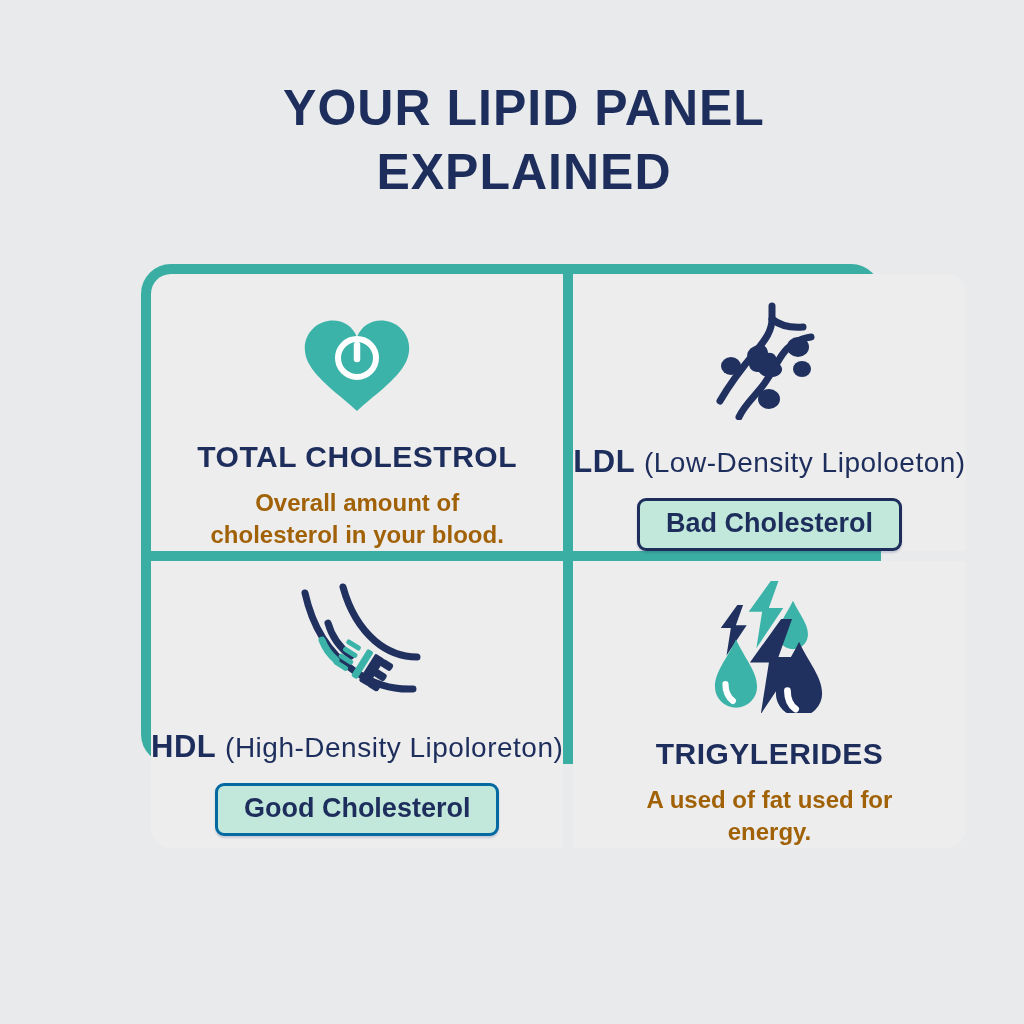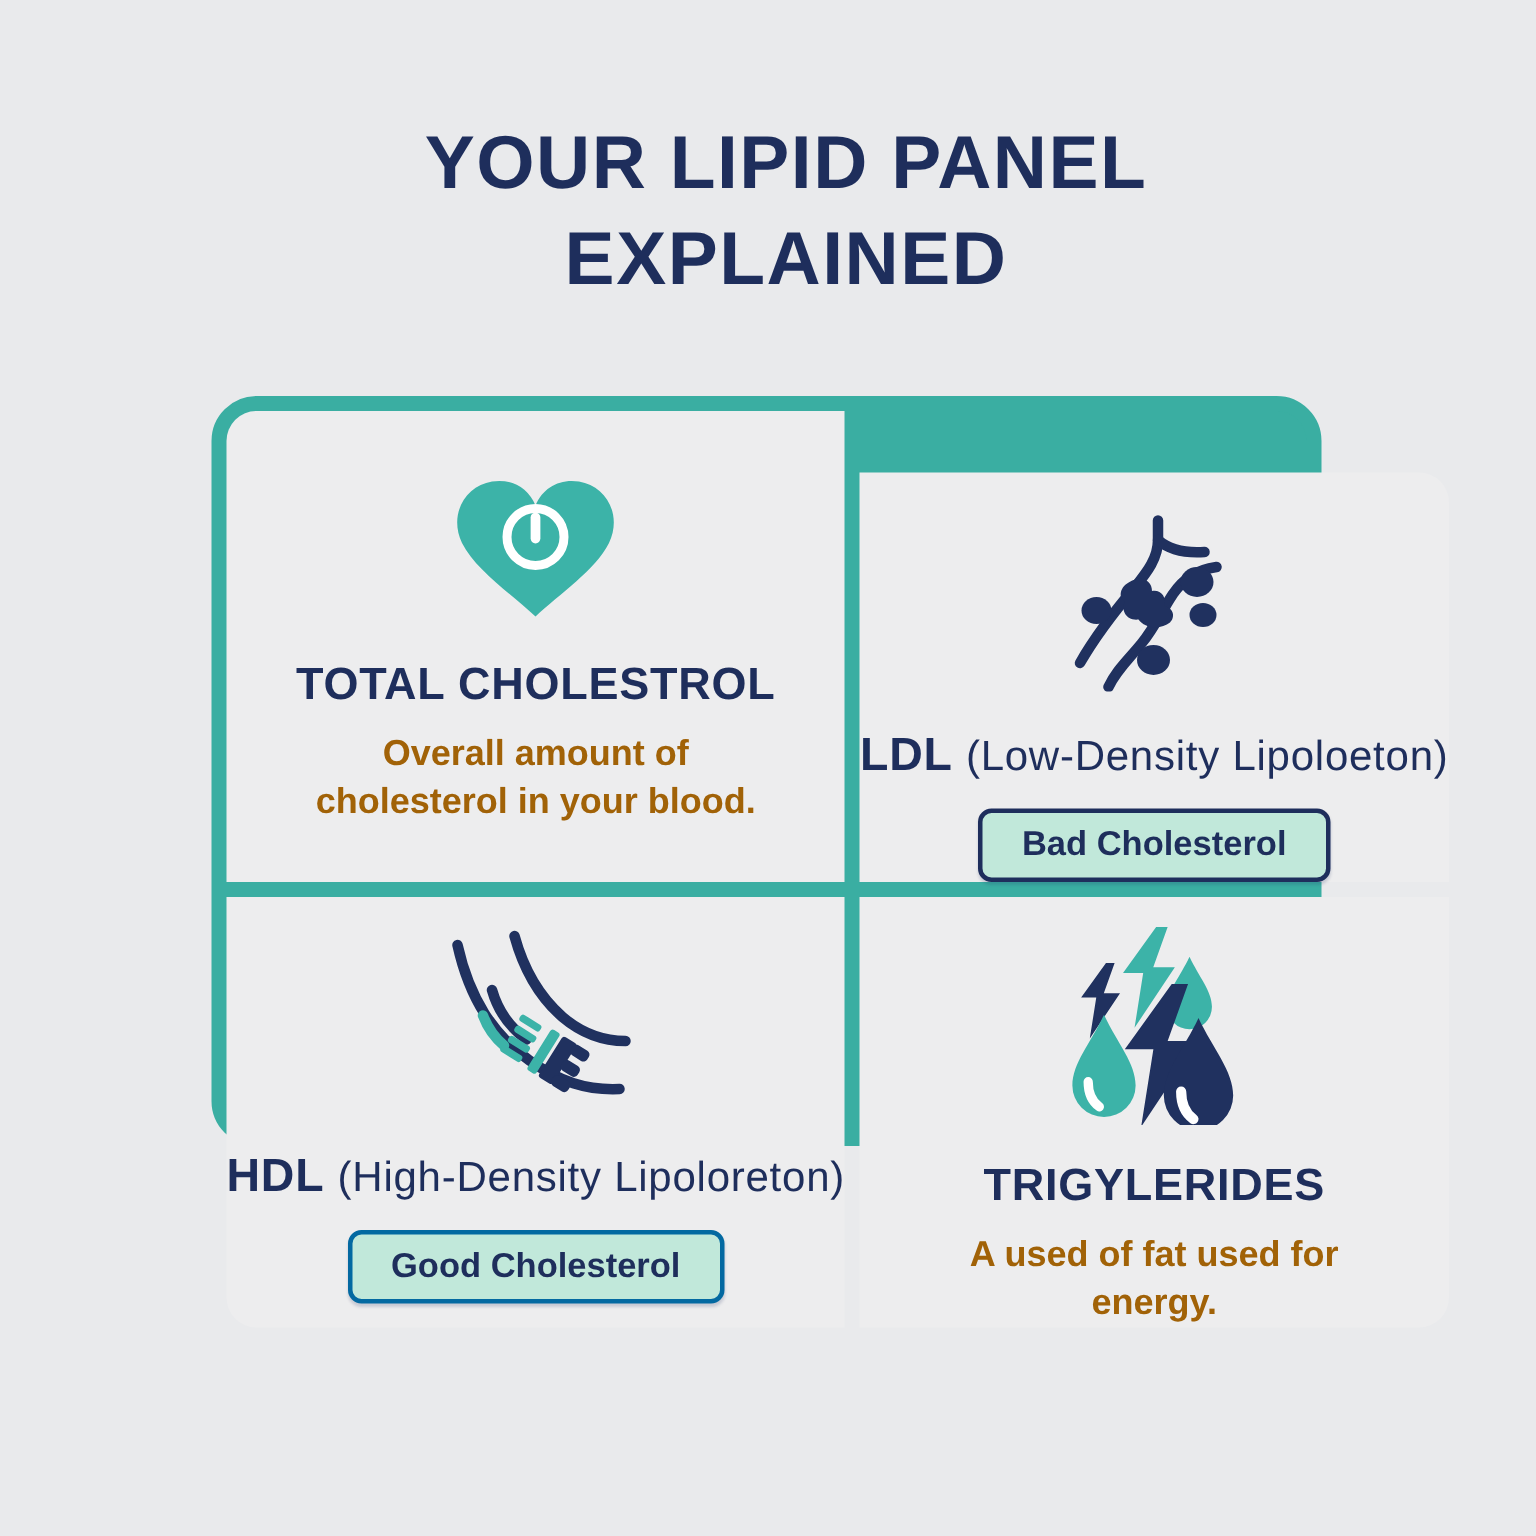--- a/index.html
+++ b/index.html
@@ -38,21 +38,21 @@
     gap: 10px;
   }
   .quad {
     background: #ededee;
     display: flex;
     flex-direction: column;
     align-items: center;
     text-align: center;
   }
   .quad.tl { border-top-left-radius: 20px; }
-  .quad.tr { border-top-right-radius: 20px; margin-top: 41px; }
+  .quad.tr { border-top-right-radius: 20px; }
   .quad.bl { border-bottom-left-radius: 20px; }
   .quad.br { border-bottom-right-radius: 20px; }
 
   .icon-wrap { display: block; line-height: 0; }
   .q-icon-heart  { margin-top: 42px; }
   .q-icon-artery { margin-top: 28px; }
   .q-icon-hdl    { margin-top: 22px; }
   .q-icon-tri    { margin-top: 20px; }
 
   .q-title {
@@ -73,21 +73,21 @@
     line-height: 1.33;
     color: #a16207;
     width: 330px;
   }
   .badge {
     margin-top: 18px;
     display: inline-block;
     background: #c1e8da;
     border-radius: 9px;
     padding: 7px 26px 9px 26px;
-    font-size: 23px;
+    font-size: 27px;
     font-weight: 700;
     color: #1e2e5c;
     box-shadow: 0 2px 2px rgba(30,46,92,0.18);
   }
   .badge-bad  { border: 3px solid #1e2e5c; }
   .badge-good { border: 3px solid #0369a1; }
 </style>
 </head>
 <body>
 

